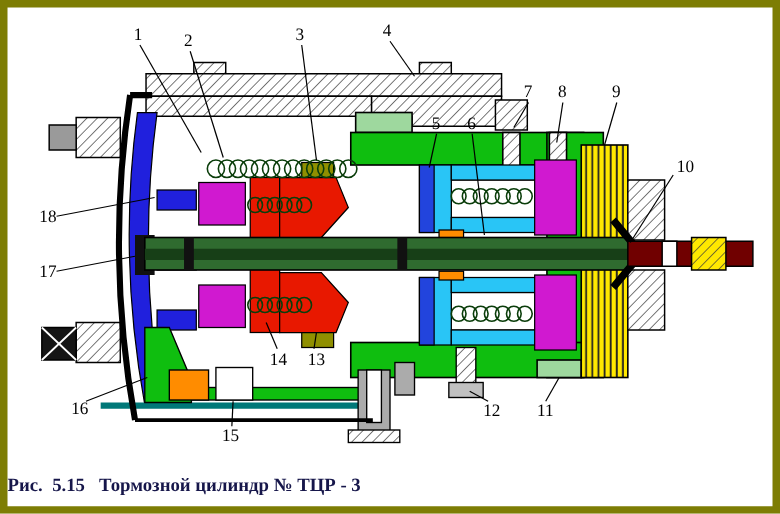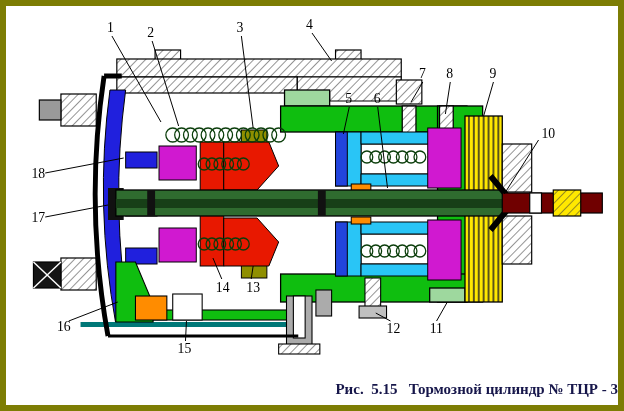--- a/index.html
+++ b/index.html
@@ -1,19 +1,19 @@
 <!DOCTYPE html>
 <html><head>
 <meta charset="utf-8">
 <style>
   html,body{margin:0;padding:0;background:#ffffff;}
   .frame{position:relative;width:624px;height:411px;box-sizing:border-box;
          border:6px solid #7d7d04;background:#ffffff;overflow:hidden;}
   .art{position:absolute;left:0;top:0;width:612px;height:372px;}
-  .caption{position:absolute;left:0;right:0;bottom:7px;text-align:right;
+  .caption{position:absolute;left:0;right:0;bottom:7px;text-align:left;
            font-family:"Liberation Serif",serif;font-weight:bold;font-size:15px;
            color:#16164a;white-space:pre;}
   text.callout{font-family:"Liberation Serif",serif;font-size:14px;fill:#000;}
   .spring{stroke:#0a3d0a;fill:none;stroke-width:1.3;}
   .leader{stroke:#000;stroke-width:1;}
 </style>
 </head>
 <body>
 
 <div class="frame">

